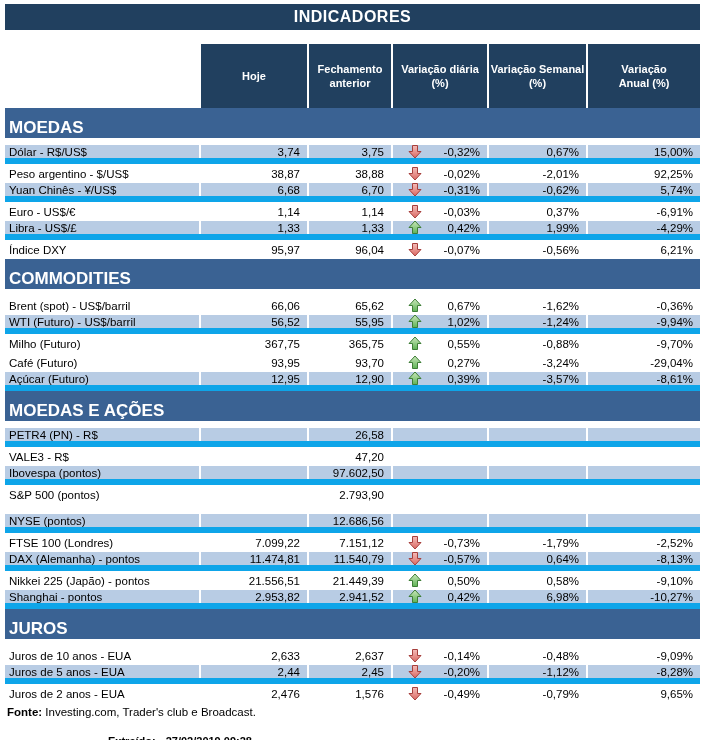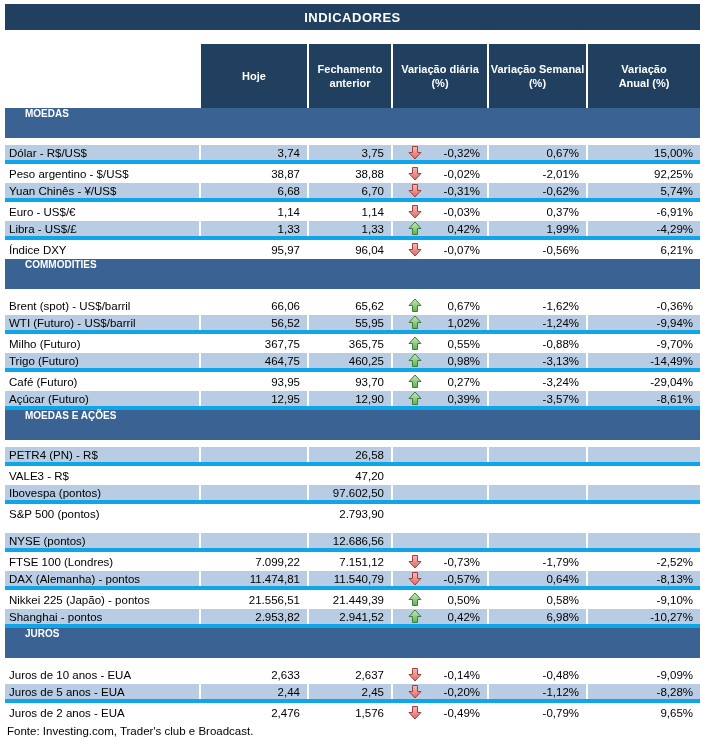--- a/index.html
+++ b/index.html
@@ -1,46 +1,46 @@
 <!DOCTYPE html>
 <html style="--navy: #21405F; --mid: #3A6293; --shade: #B8CCE4;"><head>
 <meta charset="utf-8">
 <style>
   :root{
     --navy:#21405F; --mid:#3A6293; --shade:#B8CCE4;
   }
   html,body{margin:0;padding:0;background:#fff;}
   body{width:705px;height:740px;font-family:"Liberation Sans",sans-serif;color:#000;}
   .sheet{box-sizing:border-box;width:705px;height:740px;padding:4px 5px 0 5px;background:#fff;}
-  .title-bar{height:26px;background:var(--navy);color:#fff;font-weight:bold;font-size:13px;
+  .title-bar{height:26px;background:var(--navy);color:#fff;font-weight:bold;font-size:16px;
     display:flex;align-items:center;justify-content:center;letter-spacing:0.5px;}
   .top-gap{height:14px;}
   .grid{display:grid;grid-template-columns:194px 108px 84px 96px 99px 114px;}
   .col-header{height:64px;}
   .col-header .spacer{background:transparent;}
   .col-header .hcell{background:var(--navy);color:#fff;font-weight:bold;font-size:11px;
     display:flex;flex-direction:column;align-items:center;justify-content:center;text-align:center;
     line-height:1.3;border-left:2px solid #fff;}
-  .section-bar{height:30px;background:var(--mid);color:#fff;font-weight:bold;font-size:10px;
-    display:flex;align-items:flex-start;padding-left:20px;}
+  .section-bar{height:30px;background:var(--mid);color:#fff;font-weight:bold;font-size:17px;
+    display:flex;align-items:flex-end;padding-left:4px;}
   .section-gap{height:7px;}
   .row{height:19px;font-size:11.5px;box-sizing:border-box;}
   .row .cell{display:flex;align-items:center;box-sizing:border-box;border-left:2px solid transparent;
     white-space:nowrap;overflow:hidden;}
   .row .cell:first-child{border-left:none;}
-  .row.shaded{border-bottom:4px solid #0ea5e9;}
+  .row.shaded{border-bottom:6px solid #0ea5e9;}
   .row.shaded .cell{background:var(--shade);border-left-color:#fff;}
   .row.shaded .cell:first-child{background:var(--shade);}
   .cell.label{padding-left:4px;}
   .cell.num{justify-content:flex-end;padding-right:7px;}
   .cell.dia{justify-content:space-between;padding-left:15px;padding-right:7px;}
   .cell.dia .val{margin-left:auto;}
   .gap-row{height:10px;}
   .footer-line1{font-size:11.5px;margin-top:3px;padding-left:2px;}
-  .footer-line1 .lbl{font-weight:normal;}
+  .footer-line1 .lbl{font-weight:bold;}
   .footer-line2{font-size:11px;padding-left:103px;margin-top:17px;font-weight:bold;}
   .footer-line2 .val{margin-left:10px;}
   svg.arrow{display:block;}
   #defs-holder{position:absolute;width:0;height:0;overflow:hidden;}
 </style>
 </head>
 <body>
 
 <svg id="defs-holder" aria-hidden="true">
   <defs>
@@ -295,43 +295,20 @@
           </svg>
           <span class="val">0,55%</span>
         </div>
         <div class="cell num">
           <span>-0,88%</span>
         </div>
         <div class="cell num">
           <span>-9,70%</span>
         </div>
       </div>
-      <div class="grid row shaded">
-        <div class="cell label">
-          <span>Trigo (Futuro)</span>
-        </div>
-        <div class="cell num">
-          <span>464,75</span>
-        </div>
-        <div class="cell num">
-          <span>460,25</span>
-        </div>
-        <div class="cell dia">
-          <svg width="14" height="15" viewBox="0 0 14 15" class="arrow">
-            <path d="M4.5 13.5 L9.5 13.5 L9.5 7.5 L13 7.5 L7 1 L1 7.5 L4.5 7.5 Z" fill="url(#gradUp)" stroke="#3E7E37" stroke-width="1" stroke-linejoin="round"></path>
-          </svg>
-          <span class="val">0,98%</span>
-        </div>
-        <div class="cell num">
-          <span>-3,13%</span>
-        </div>
-        <div class="cell num">
-          <span>-14,49%</span>
-        </div>
-      </div>
       <div class="grid row">
         <div class="cell label">
           <span>Café (Futuro)</span>
         </div>
         <div class="cell num">
           <span>93,95</span>
         </div>
         <div class="cell num">
           <span>93,70</span>
         </div>

